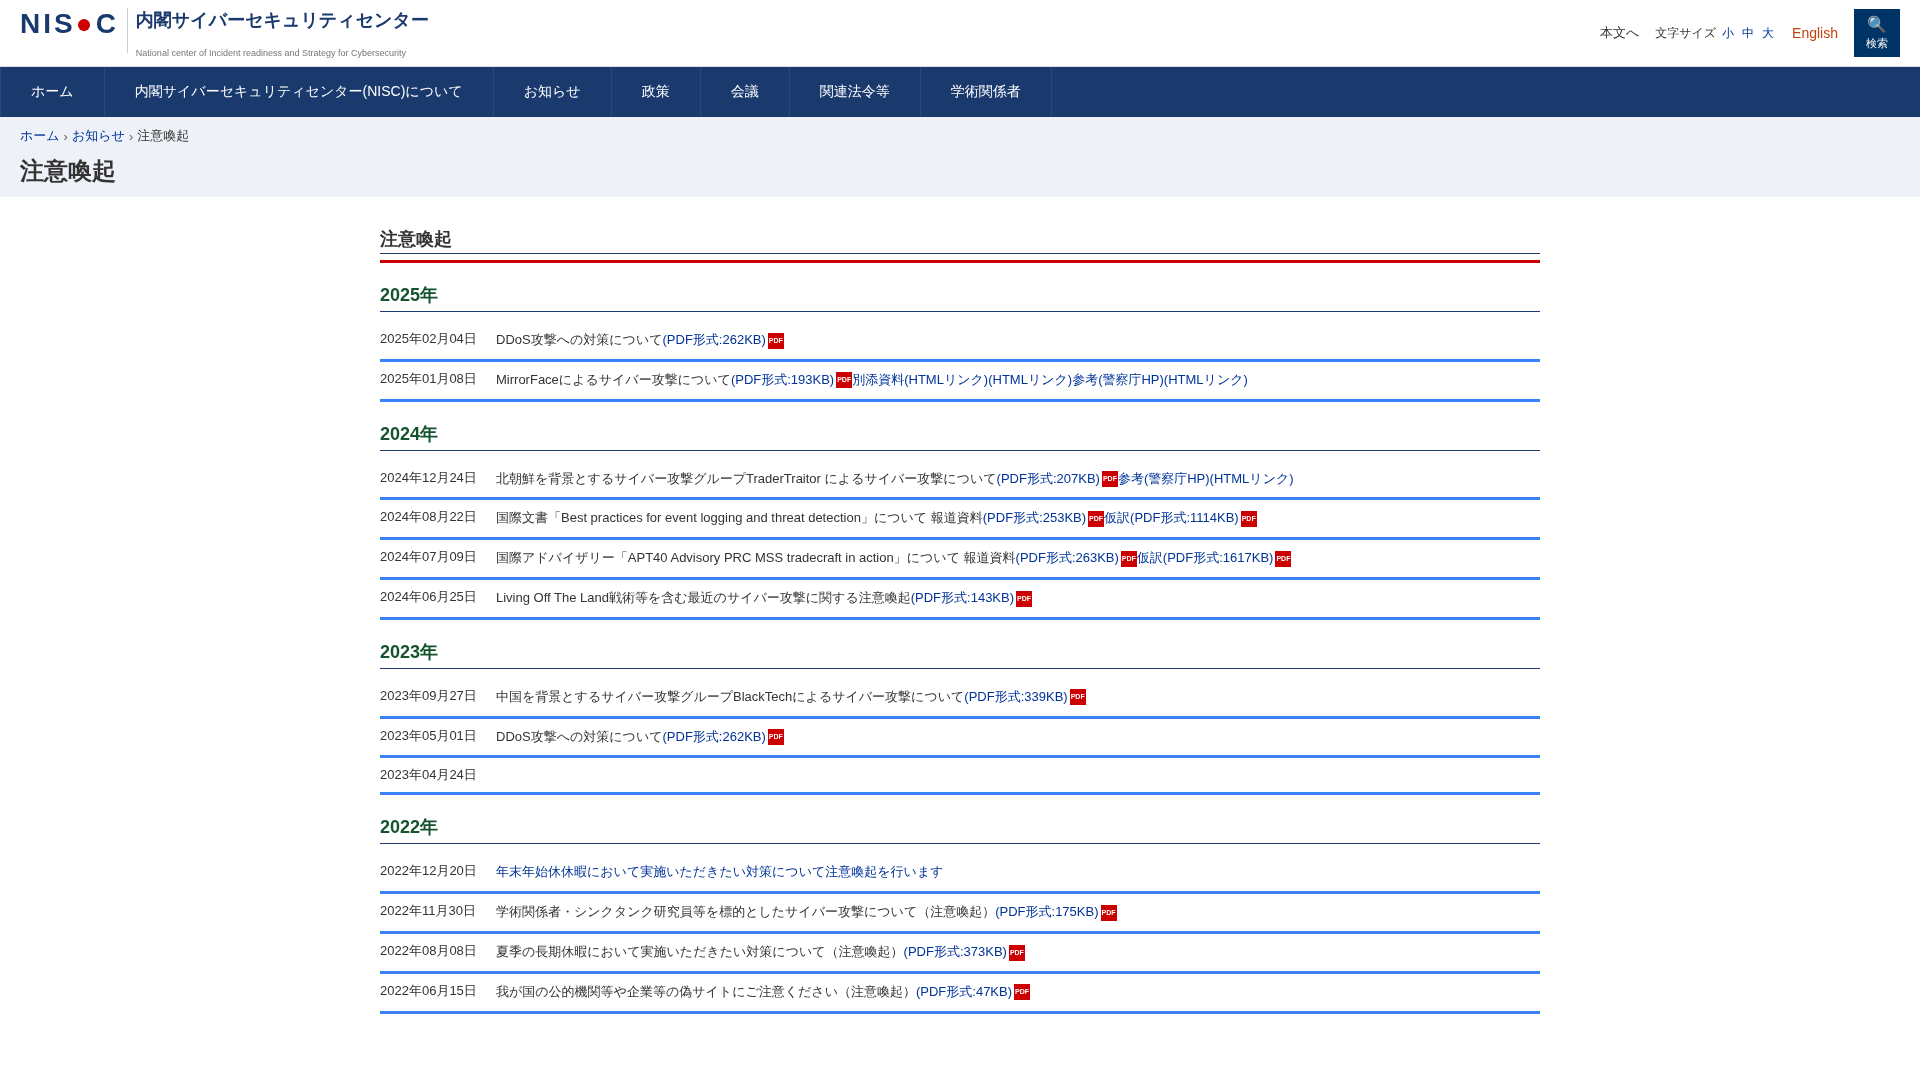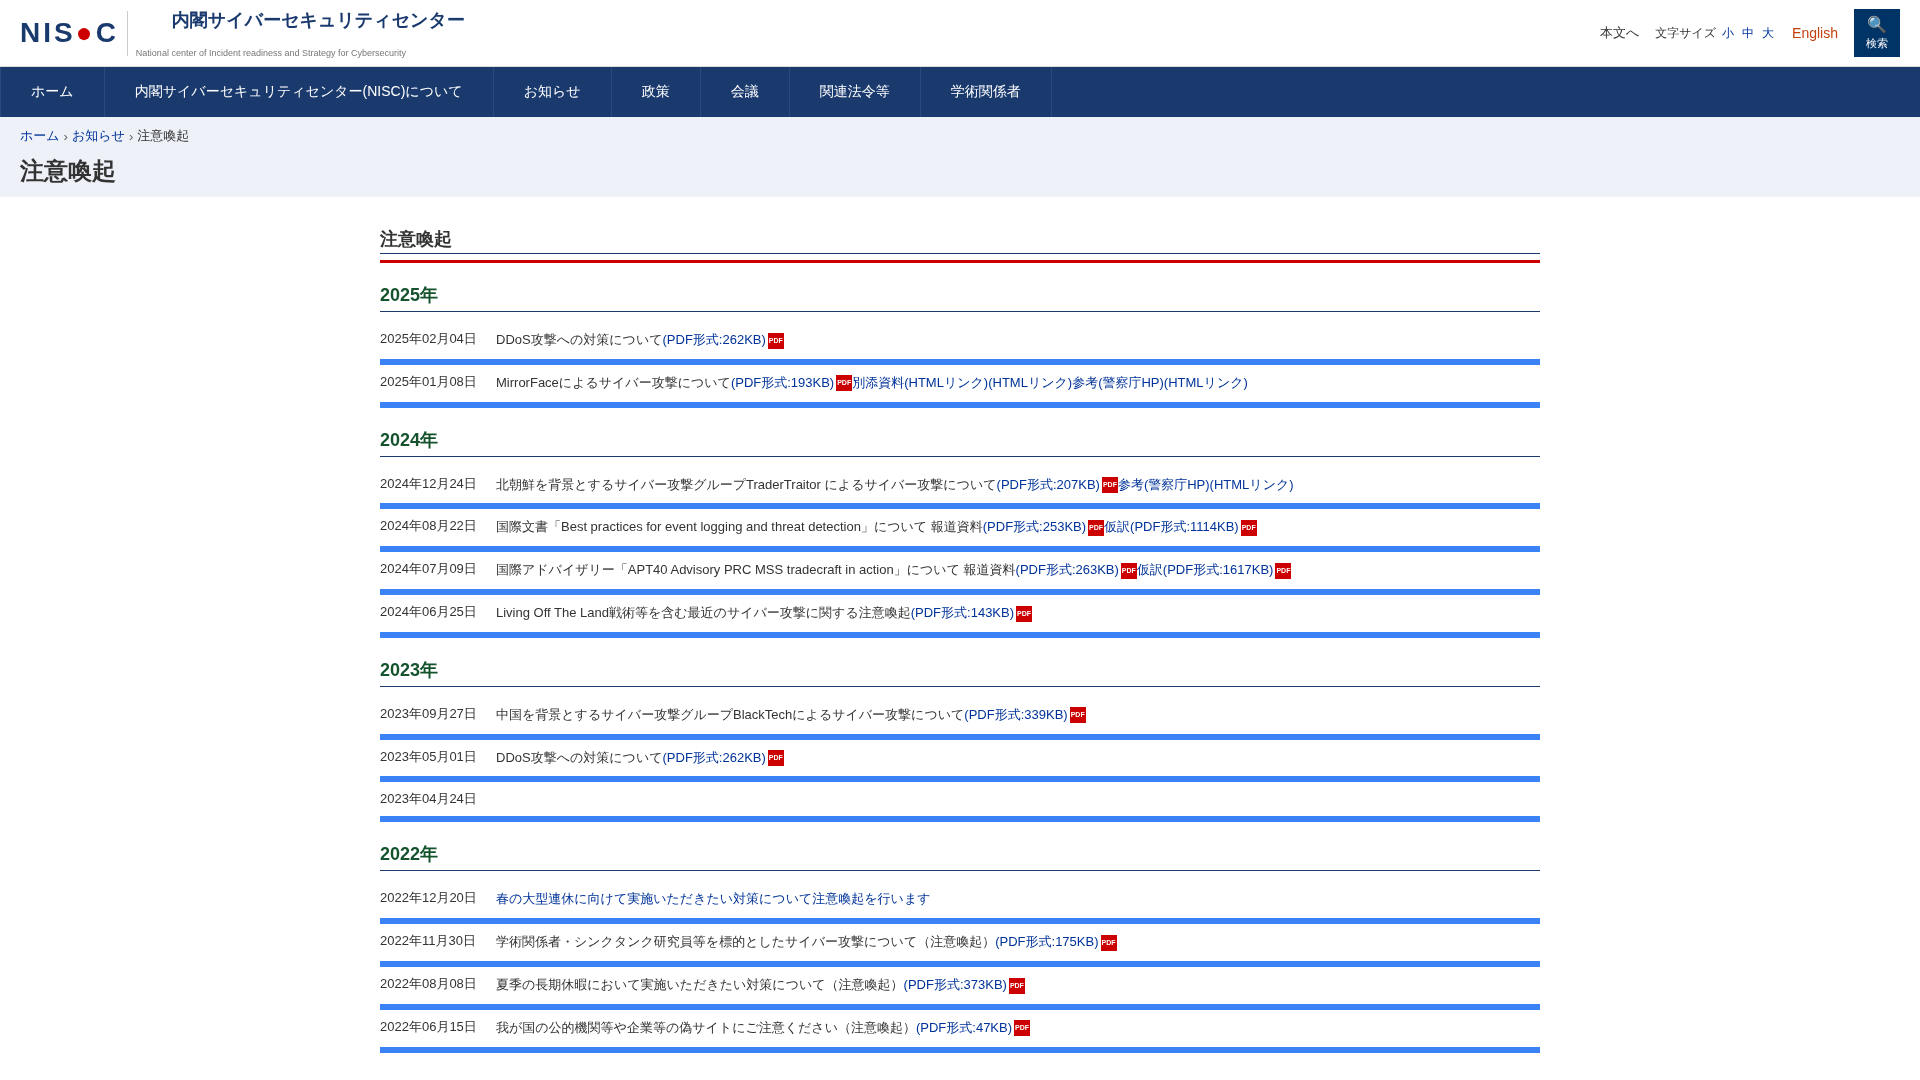--- a/index.html
+++ b/index.html
@@ -36,44 +36,44 @@
     #main { max-width: 1200px; margin: 0 auto; padding: 20px 20px; }
 
     
     .section-heading { font-size: 18px; font-weight: bold; color: #333; border-bottom: 3px solid #cc0000; padding-bottom: 6px; margin-bottom: 16px; margin-top: 10px; }
     .section-heading::after { content: ''; display: block; border-bottom: 1px solid #1a3a6e; margin-top: 2px; }
 
     
     .year-heading { font-size: 18px; font-weight: bold; color: #14532d; margin: 20px 0 10px; border-bottom: 1px solid #1a3a6e; padding-bottom: 4px; }
 
     
-    .entry { display: flex; align-items: flex-start; padding: 8px 0; border-bottom: 6px solid #3b82f6; gap: 16px; }
+    .entry { display: flex; align-items: flex-start; padding: 8px 0; border-bottom: 3px solid #3b82f6; gap: 16px; }
     .entry-date { min-width: 100px; color: #333; font-size: 13px; white-space: nowrap; }
     .entry-content { font-size: 13px; color: #333; flex: 1; line-height: 1.6; }
     .entry-content a { color: #003399; text-decoration: none; }
 
     
     .pdf-icon { display: inline-block; width: 16px; height: 16px; background: #cc0000; color: #fff; font-size: 7px; font-weight: bold; line-height: 16px; text-align: center; vertical-align: middle; margin-left: 2px; }
 
     
-    .nisc-logo-wrap { display: flex; align-items: center; gap: 8px; }
+    .nisc-logo-wrap { display: flex; align-items: flex-start; gap: 8px; }
   </style>
 </head>
 <body>
 
 <div id="header">
   <div class="nisc-logo-wrap">
     <div>
       <span style="font-size:28px; font-weight:bold; color:#1a3a6e; letter-spacing:3px;">
         N<span style="color:#1a3a6e">I</span>S<span style="color:#cc0000">●</span>C
       </span>
     </div>
     <div style="width:1px; height:45px; background:#ccc;"></div>
     <div>
-      <div style="font-size:18px; font-weight:bold; color:#1a3a6e;margin-left:36px;">内閣サイバーセキュリティセンター</div>
+      <div style="font-size:18px; font-weight:bold; color:#1a3a6e;">内閣サイバーセキュリティセンター</div>
       <div style="font-size:9px; color:#777;margin-top:16px;">National center of Incident readiness and Strategy for Cybersecurity</div>
     </div>
   </div>
 
   <div id="header-right">
     <a href="#" class="header-link">本文へ</a>
     <div id="font-size-area">
       <span style="font-size:12px;">文字サイズ</span>
       <a href="#" class="font-btn">小</a>
       <a href="#" class="font-btn">中</a>
@@ -147,21 +147,21 @@
       <div class="entry">
         <div class="entry-date">2023年05月01日</div>
         <div class="entry-content">DDoS攻撃への対策について<a href="#">(PDF形式:262KB)</a><span class="pdf-icon">PDF</span></div>
       </div>
       <div class="entry">
         <div class="entry-date">2023年04月24日</div>
       </div>
       <div class="year-heading">2022年</div>
       <div class="entry">
         <div class="entry-date">2022年12月20日</div>
-        <div class="entry-content"><a href="#">春の大型連休に向けて実施いただきたい対策について注意喚起を行います</a></div>
+        <div class="entry-content"><a href="#">年末年始休休暇において実施いただきたい対策について注意喚起を行います</a></div>
       </div>
       <div class="entry">
         <div class="entry-date">2022年11月30日</div>
         <div class="entry-content">学術関係者・シンクタンク研究員等を標的としたサイバー攻撃について（注意喚起）<a href="#">(PDF形式:175KB)</a><span class="pdf-icon">PDF</span></div>
       </div>
       <div class="entry">
         <div class="entry-date">2022年08月08日</div>
         <div class="entry-content">夏季の長期休暇において実施いただきたい対策について（注意喚起）<a href="#">(PDF形式:373KB)</a><span class="pdf-icon">PDF</span></div>
       </div>
       <div class="entry">

